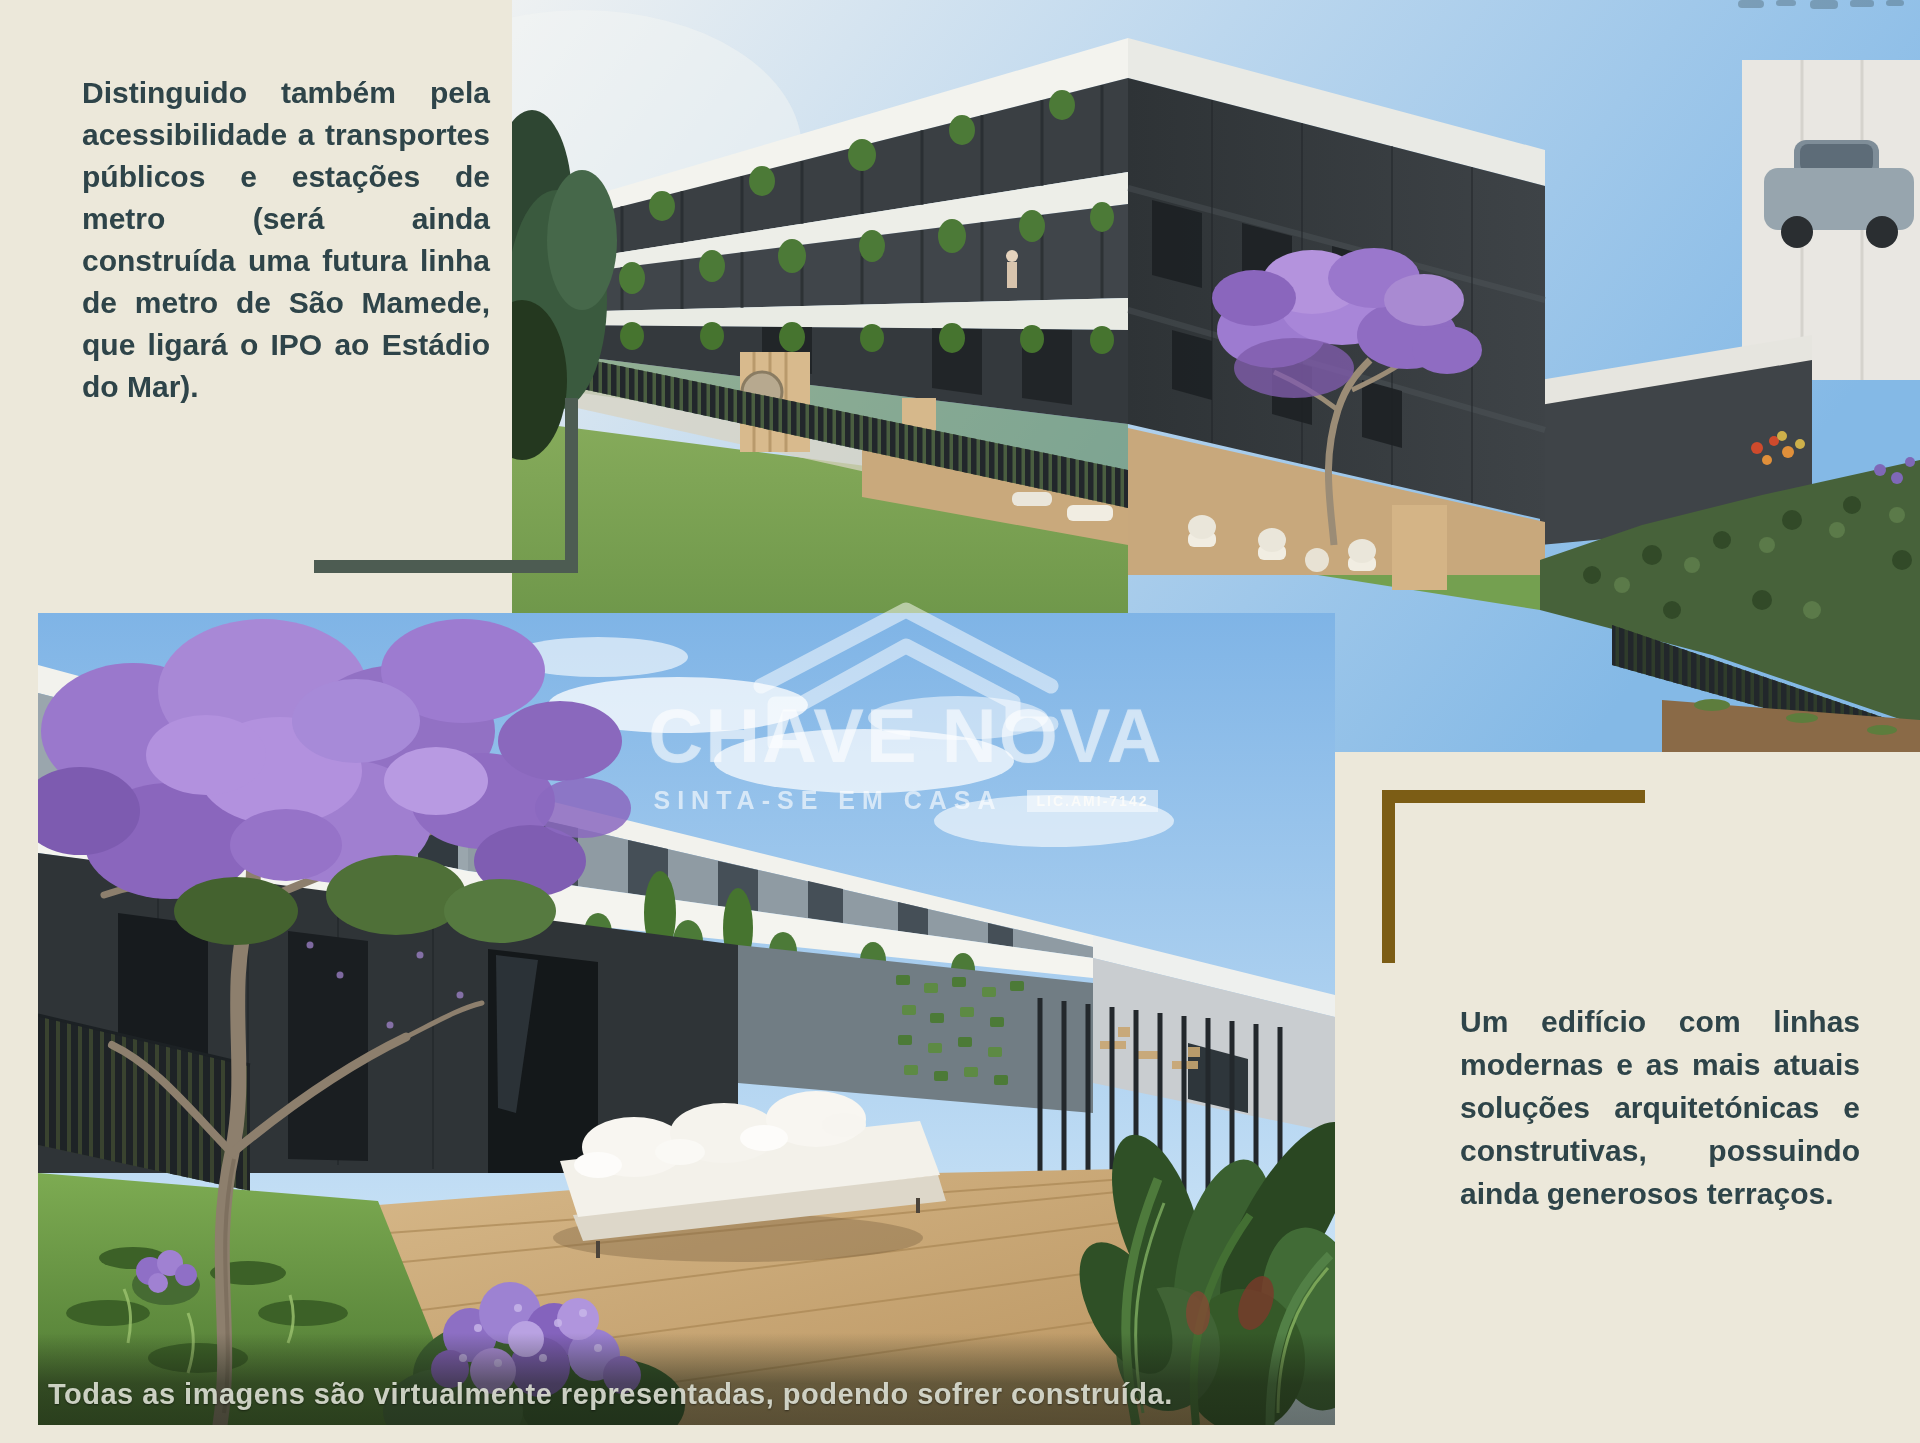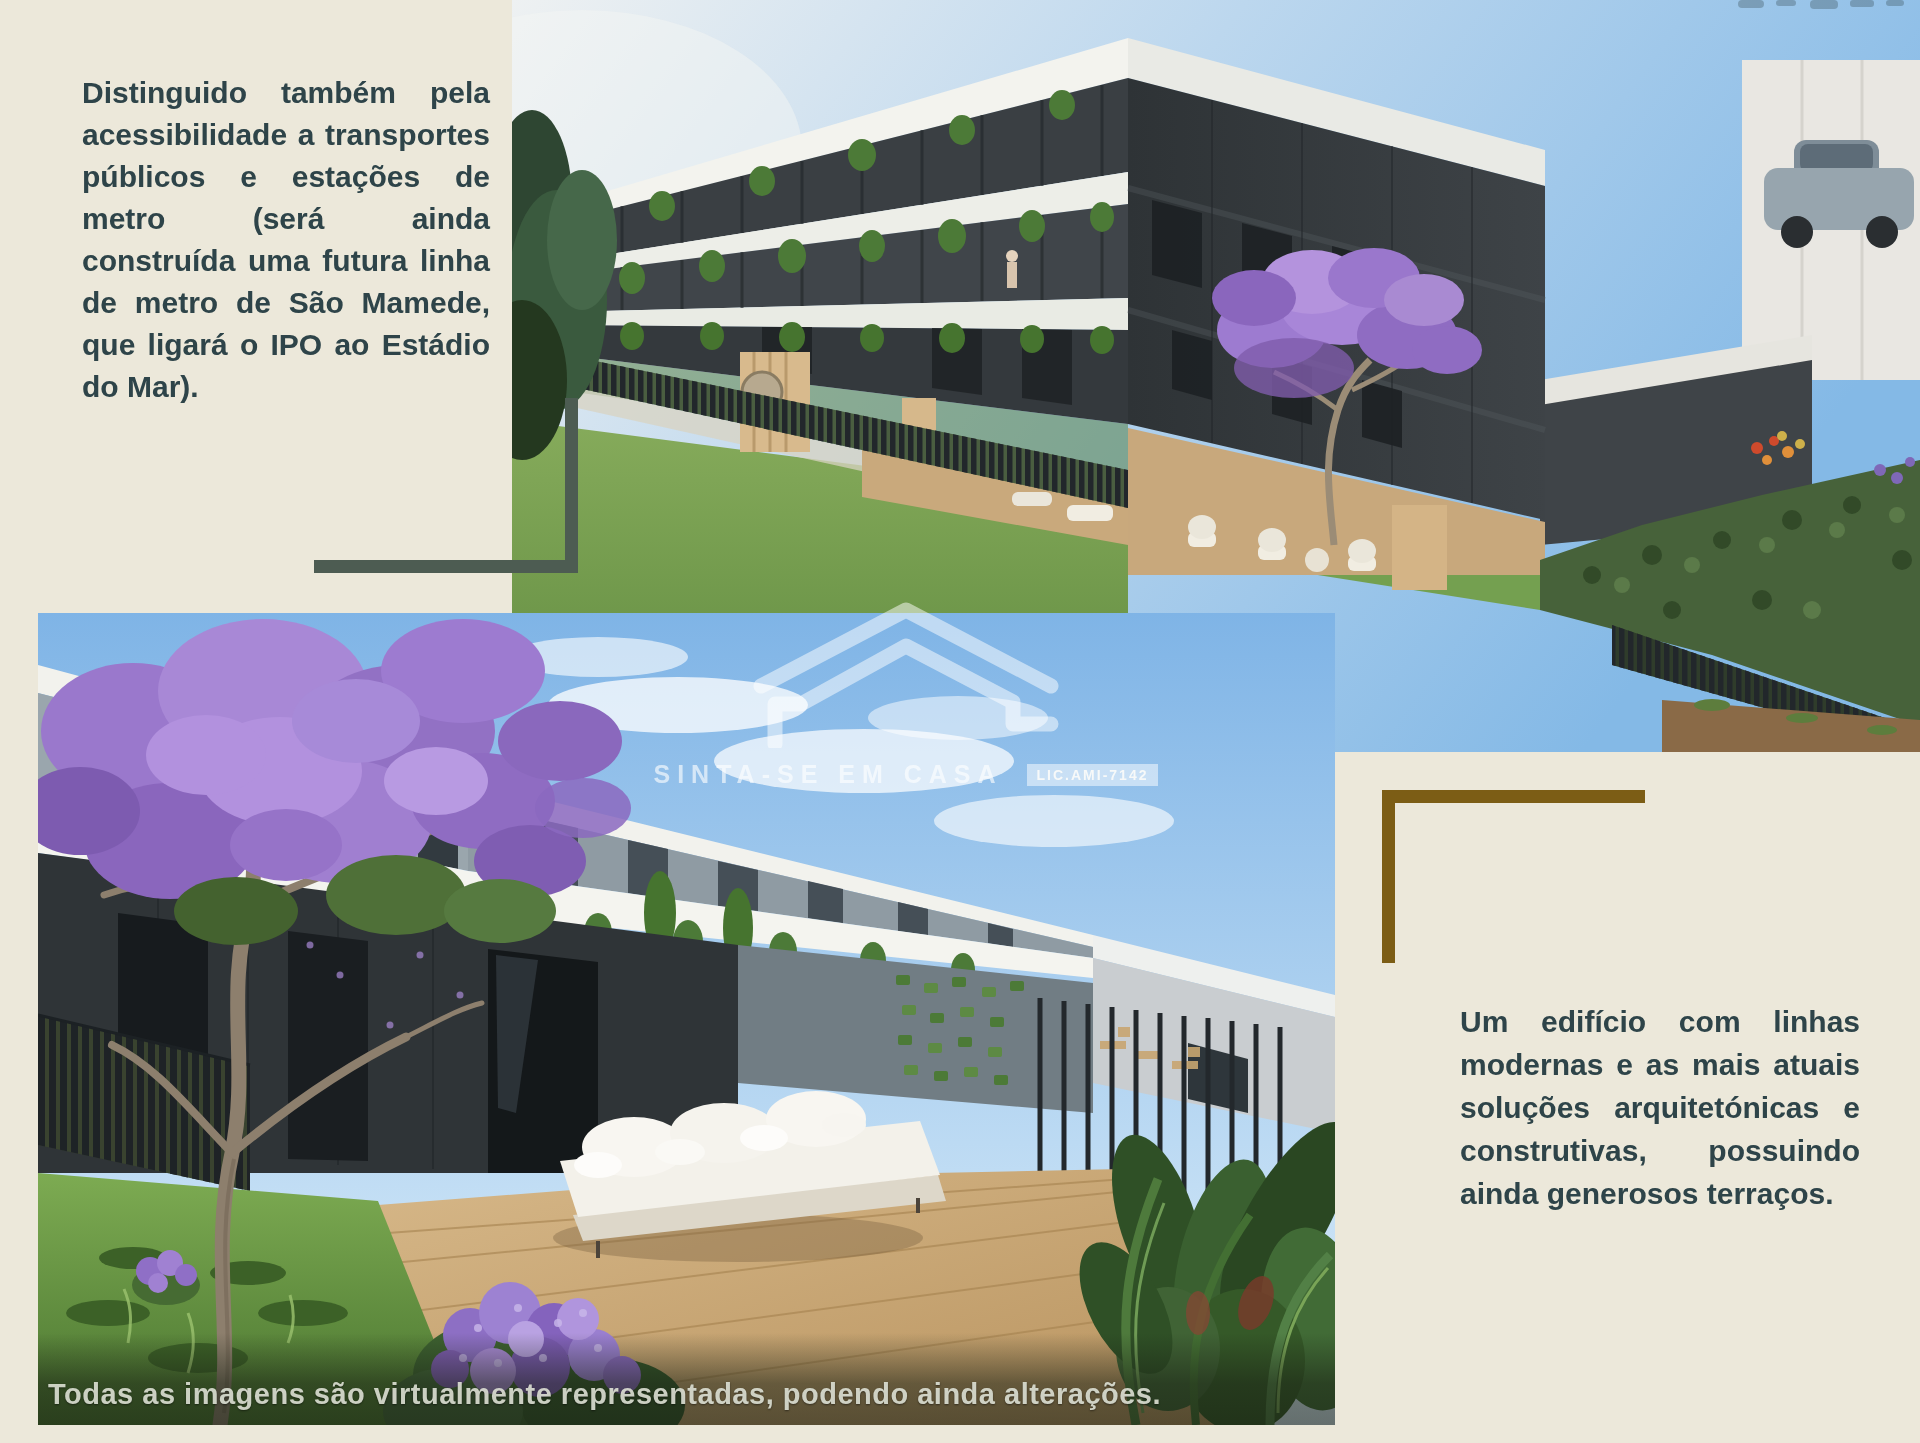--- a/index.html
+++ b/index.html
@@ -470,37 +470,38 @@
       <path d="M1158 812 C1148 722 1170 662 1212 602" stroke="#436f33" stroke-width="8" fill="none"></path>
       <path d="M1232 812 C1232 732 1252 682 1292 642" stroke="#528046" stroke-width="9" fill="none"></path>
       <path d="M1105 800 C1090 715 1098 660 1126 590" stroke="#6f9b55" stroke-width="3" fill="none"></path>
       <path d="M1240 800 C1240 735 1258 690 1290 655" stroke="#79a457" stroke-width="3" fill="none"></path>
       <ellipse cx="1218" cy="690" rx="16" ry="28" fill="#7b3a2a" opacity="0.8" transform="rotate(20 1218 690)"></ellipse>
       <ellipse cx="1160" cy="700" rx="12" ry="22" fill="#8a4433" opacity="0.7"></ellipse>
     </g>
   </svg>
 
   <div class="caption-band">
-    <span class="caption-text">Todas as imagens são virtualmente representadas, podendo ainda alterações.</span>
+    <span class="caption-text">Todas as imagens são virtualmente representadas, podendo sofrer construída.</span>
   </div>
   </div>
 
   <p class="para para-left">Distinguido também pela acessibilidade a transportes públicos e estações de metro (será ainda construída uma futura linha de metro de São Mamede, que ligará o IPO ao Estádio do Mar).</p>
   <p class="para para-right">Um edifício com linhas modernas e as mais atuais soluções arquitetónicas e construtivas, possuindo ainda generosos terraços.</p>
 
   <div class="bracket bracket-green"></div>
   <div class="bracket bracket-brown"></div>
 
   <div class="watermark">
     <svg class="wm-icon" width="306" height="150" viewBox="0 0 306 150">
       <g fill="none" stroke="rgba(255,255,255,0.5)" stroke-width="15" stroke-linecap="round" stroke-linejoin="round">
         <path d="M8 88 L153 12 L298 88"></path>
         <path d="M22 146 L22 106 L48 106 L153 48 L260 104 L260 126 L298 126"></path>
       </g>
     </svg>
+    <div class="wm-brand">CHAVE NOVA</div>
     <div class="wm-row">
       <span class="wm-tagline">SINTA-SE EM CASA</span>
       <span class="wm-license">LIC.AMI-7142</span>
     </div>
   </div>
 
   <svg class="corner-marks" width="170" height="12" viewBox="0 0 170 12">
     <g fill="#2e4145">
       <rect x="0" y="0" width="26" height="8" rx="4"></rect>
         <rect x="38" y="0" width="20" height="6" rx="3"></rect>

